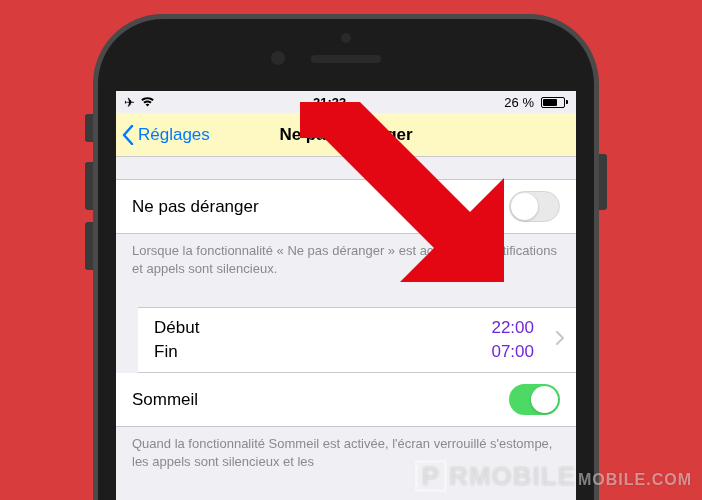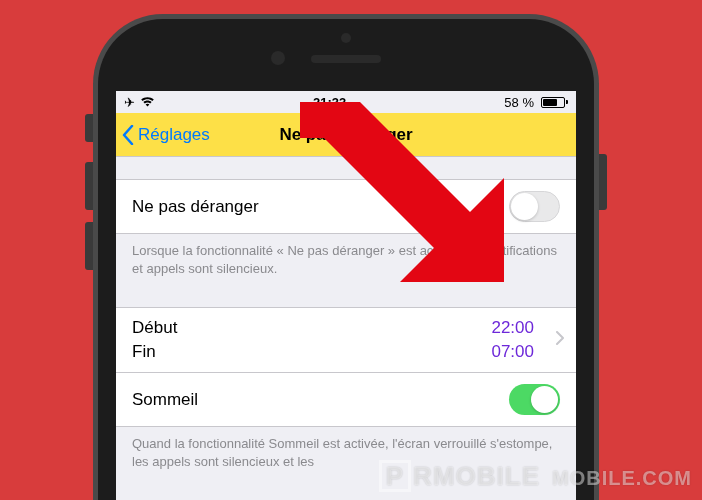--- a/index.html
+++ b/index.html
@@ -109,21 +109,21 @@
       background: #000;
       margin-left: 1px;
       border-radius: 0 1px 1px 0;
     }
     .nav-bar {
       height: 44px;
       display: flex;
       align-items: center;
       position: relative;
       border-bottom: 1px solid #c8c7cc;
-      background: #fde047;
+      background: #fef9c3;
     }
     .back-btn {
       display: flex;
       align-items: center;
       color: #007aff;
       font-size: 17px;
       padding-left: 6px;
       cursor: pointer;
     }
     .chevron-left {
@@ -147,21 +147,21 @@
       border-bottom: 0.5px solid #c8c7cc;
       padding: 11px 16px;
       display: flex;
       align-items: center;
       justify-content: space-between;
       font-size: 17px;
       color: #000;
       min-height: 44px;
     }
     .cell + .cell { border-top: none; }
-    .cell.stack { display: block; padding: 8px 16px; position: relative; }
+    .cell.stack { display: block; padding: 8px 16px; position: relative; margin-left: 22px; }
     .row-line { display: flex; justify-content: space-between; align-items: center; line-height: 24px; }
     .value-blue { color: #6d28d9; }
     .chevron-right {
       position: absolute;
       right: 12px;
       top: 50%;
       transform: translateY(-50%);
       color: #c7c7cc;
     }
     .row-line .value-blue { margin-right: 26px; }
@@ -205,21 +205,21 @@
       bottom: 8px;
       font-family: "Arial Black", Arial, sans-serif;
       font-weight: 900;
       font-size: 26px;
       letter-spacing: 1px;
       color: rgba(255,255,255,0.45);
       text-shadow: 0 0 2px rgba(0,0,0,0.2);
       display: flex;
       align-items: baseline;
     }
-    .watermark .small { font-size: 20px; margin-left: 12px; }
+    .watermark .small { font-size: 16px; margin-left: 2px; }
     .watermark .box {
       border: 3px solid rgba(255,255,255,0.45);
       padding: 0 4px;
       margin: 0 2px;
       line-height: 1;
     }
   </style>
 </head>
 <body>
 
@@ -239,21 +239,21 @@
         <div class="status-left">
           <span>✈︎</span>
           <span>
             <svg width="15" height="11" viewBox="0 0 15 11">
                 <path d="M7.5 10.5 L5.6 8.4 C6.6 7.5 8.4 7.5 9.4 8.4 Z M3.4 6.0 C5.6 4.0 9.4 4.0 11.6 6.0 L10.2 7.5 C8.7 6.2 6.3 6.2 4.8 7.5 Z M1.2 3.6 C4.6 0.5 10.4 0.5 13.8 3.6 L12.4 5.1 C9.7 2.7 5.3 2.7 2.6 5.1 Z" fill="#000"></path>
               </svg>
           </span>
         </div>
         <div class="status-center">21:33</div>
         <div class="status-right">
-          <span>58 %</span>
+          <span>26 %</span>
           <span class="battery-icon">
             <span class="battery-body">
                 <span class="battery-fill"></span>
               </span>
             <span class="battery-tip"></span>
           </span>
         </div>
       </div>
 
       <div class="nav-bar">

